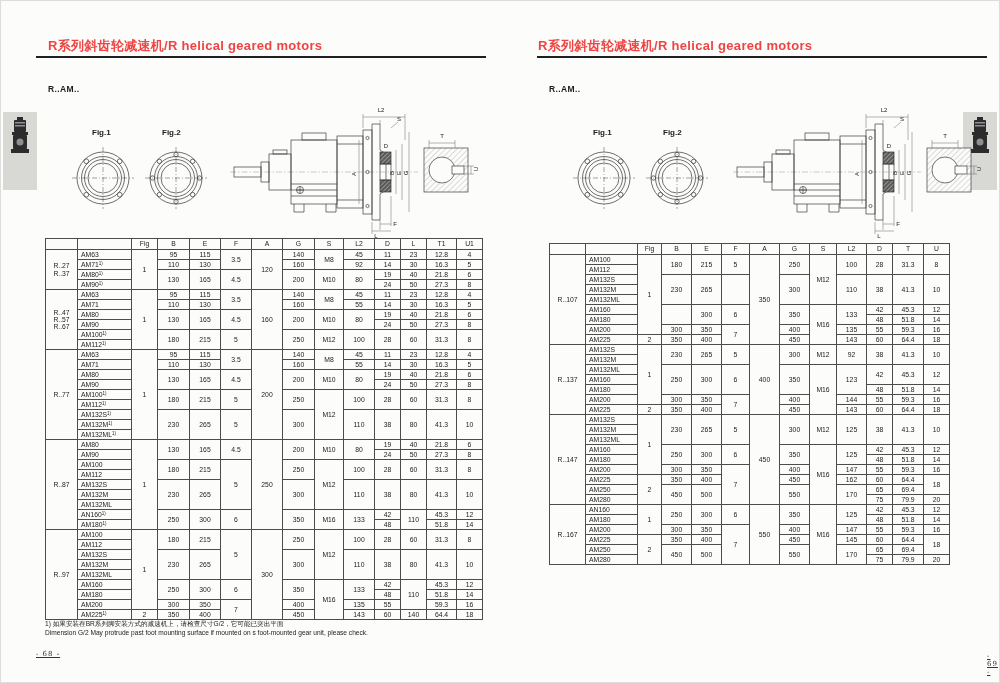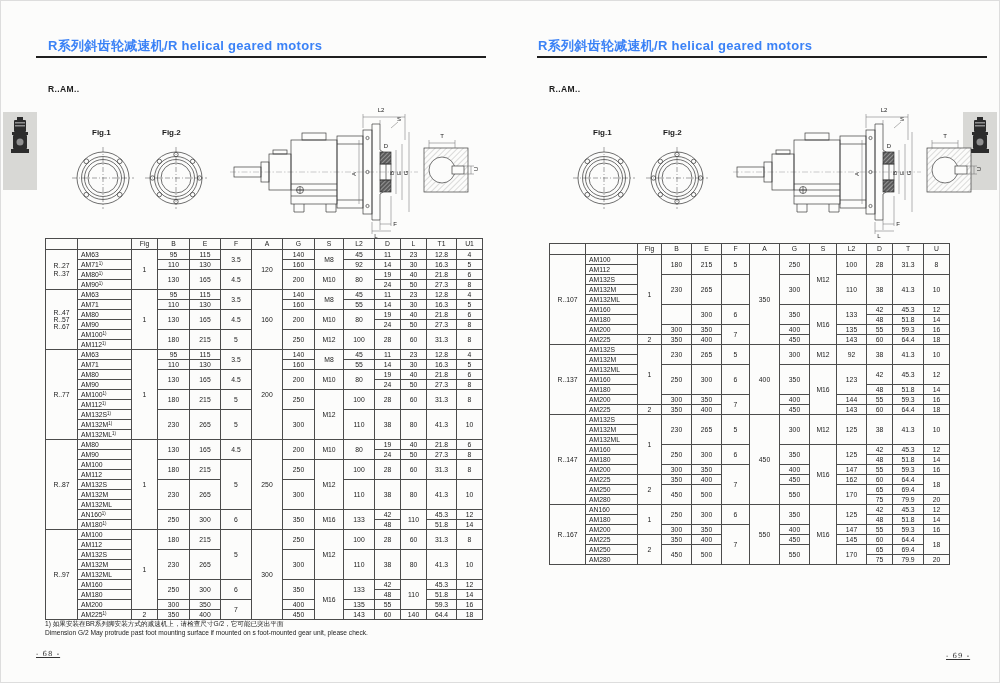--- a/index.html
+++ b/index.html
@@ -1,19 +1,19 @@
 <!DOCTYPE html>
 <html><head>
 <meta charset="utf-8">
 <style>
   html,body{margin:0;padding:0;background:#e9e9e9;}
   .canvas{position:relative;width:1000px;height:683px;background:#fcfcfb;overflow:hidden;
           font-family:"Liberation Sans","DejaVu Sans",sans-serif;color:#1b1b1b;box-shadow:0 0 0 1px #ddd inset;}
   .page{position:absolute;inset:0;}
-  .page-title{position:absolute;font-size:13px;font-weight:600;letter-spacing:.3px;color:#3b82f6;white-space:nowrap;}
+  .page-title{position:absolute;font-size:13px;font-weight:600;letter-spacing:.3px;color:#ef4444;white-space:nowrap;}
   .rule{position:absolute;height:2px;background:#1f1f1f;}
   .model-label{position:absolute;font-size:8.5px;font-weight:bold;letter-spacing:.4px;}
   .fig-label{position:absolute;font-size:8px;font-weight:bold;}
   .figset-slot,.drawing-slot{position:absolute;}
   .margin-tab{position:absolute;width:34px;height:78px;background:#d8d8d5;display:flex;justify-content:center;align-items:flex-start;padding-top:4px;box-sizing:border-box;}
   .spec-table{position:absolute;border-collapse:collapse;table-layout:fixed;background:#fcfcfb;}
   .spec-table th,.spec-table td{border:1px solid #4c4c4c;font-size:6.8px;font-weight:normal;
       text-align:center;vertical-align:middle;padding:0;height:9px;line-height:1.05;color:#1b1b1b;}
   .spec-table th{height:10px;}
   .spec-table td.n{text-align:left;padding-left:3px;}
@@ -1008,16 +1008,16 @@
             <td>69.4</td>
           </tr>
           <tr>
             <td class="n">AM280</td>
             <td>75</td>
             <td>79.9</td>
             <td>20</td>
           </tr>
         </tbody>
       </table>
-    <div class="page-num" style="left:946px;top:652px">- 69 -</div>
+    <div class="page-num" style="left:987px;top:652px">- 69 -</div>
   </div>
 
 </div>
 
 </body></html>

